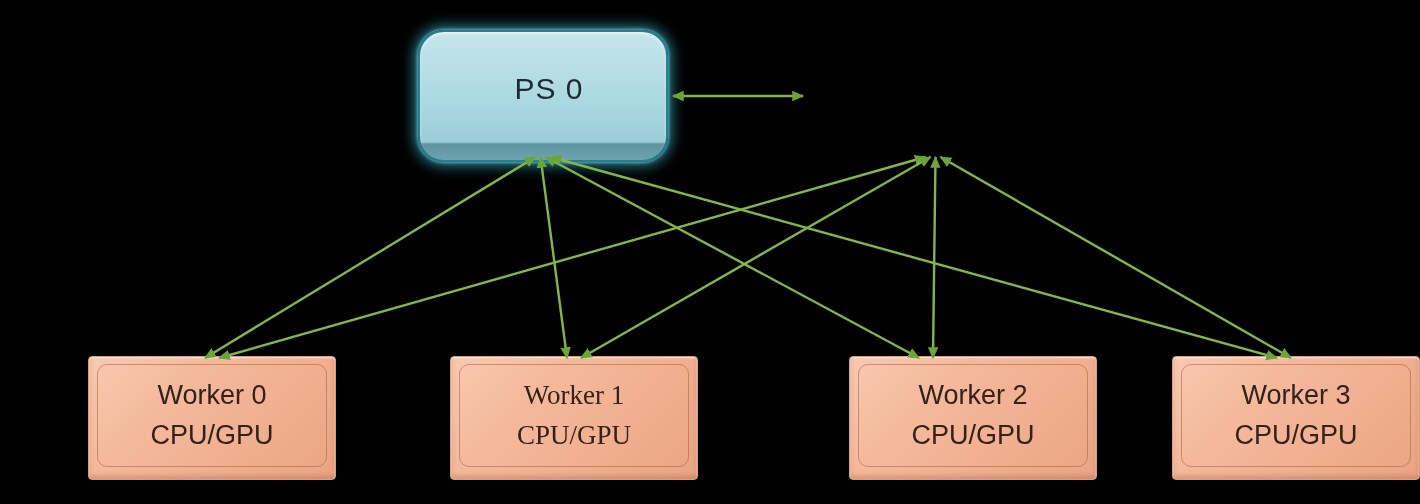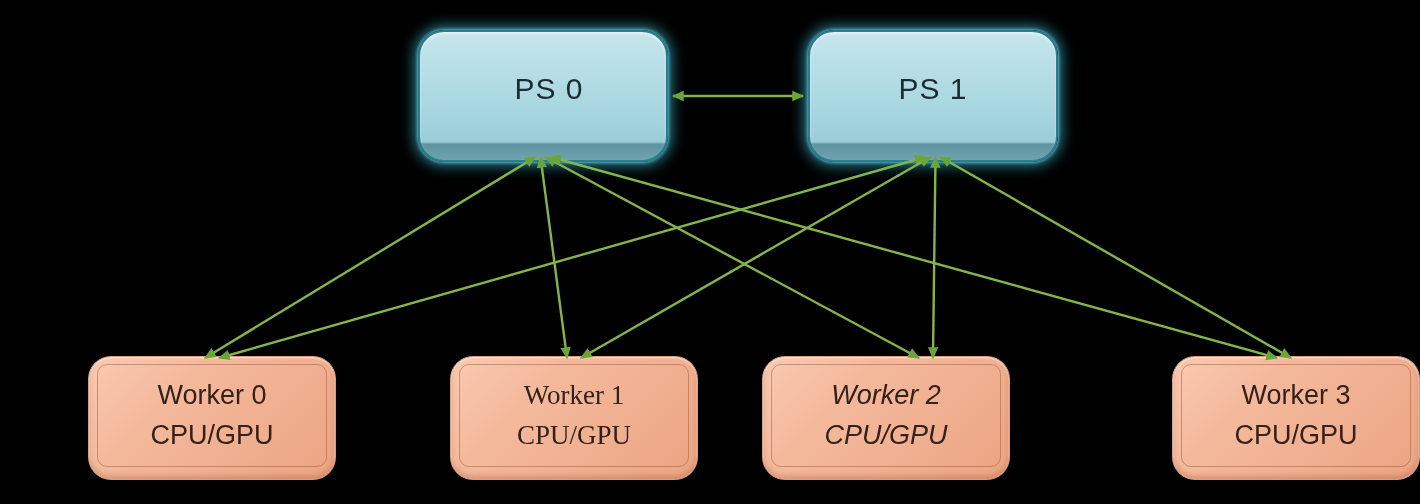--- a/index.html
+++ b/index.html
@@ -44,21 +44,21 @@
     color: #1d2b33;
     font-size: 30px;
     letter-spacing: 1px;
   }
   
   .worker-box {
     position: absolute;
     width: 248px;
     height: 124px;
     box-sizing: border-box;
-    border-radius: 23px;
+    border-radius: 4px;
     background: linear-gradient(135deg,
       #f8cab1 0%,
       #f4b99c 32%,
       #f0af90 65%,
       #eaa483 100%);
     border: 1px solid #dd9c7d;
     box-shadow:
       inset 0 1px 2px rgba(255, 255, 255, 0.75),
       inset 0 -3px 5px rgba(160, 80, 50, 0.35),
       3px 5px 7px rgba(0, 0, 0, 0.6);
@@ -115,39 +115,36 @@
         <line x1="930.5" y1="157" x2="581" y2="358" stroke="#84b54b" stroke-width="2.4" marker-end="url(#arrowhead)" marker-start="url(#arrowhead)"></line>
         <line x1="935.5" y1="157" x2="933" y2="358" stroke="#84b54b" stroke-width="2.4" marker-end="url(#arrowhead)" marker-start="url(#arrowhead)"></line>
         <line x1="940.5" y1="157" x2="1291" y2="358" stroke="#84b54b" stroke-width="2.4" marker-end="url(#arrowhead)" marker-start="url(#arrowhead)"></line>
       </g>
   </svg>
 
   <div class="ps-box" style="left:418px; top:30px;padding-left:12px;">
     <span class="ps-label">PS 0</span>
   </div>
 
-  <div class="ps-box" style="left:808px; top:30px;">
-    <span class="ps-label">PS 1</span>
-  </div>
 
   <div class="worker-box" style="left:88px; top:356px;">
     <div class="worker-inner">
       <span class="worker-title">Worker 0</span>
       <span class="worker-subtitle">CPU/GPU</span>
     </div>
   </div>
 
   <div class="worker-box" style="left:450px; top:356px;font-family:Liberation Serif, serif;">
     <div class="worker-inner">
       <span class="worker-title">Worker 1</span>
       <span class="worker-subtitle">CPU/GPU</span>
     </div>
   </div>
 
-  <div class="worker-box" style="left:762px; top:356px;font-style:italic;">
+  <div class="worker-box" style="left:849px; top:356px;">
     <div class="worker-inner">
       <span class="worker-title">Worker 2</span>
       <span class="worker-subtitle">CPU/GPU</span>
     </div>
   </div>
 
   <div class="worker-box" style="left:1172px; top:356px;">
     <div class="worker-inner">
       <span class="worker-title">Worker 3</span>
       <span class="worker-subtitle">CPU/GPU</span>

